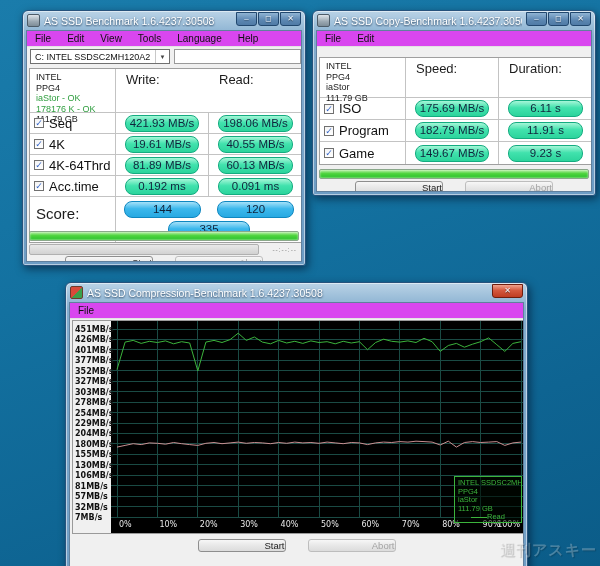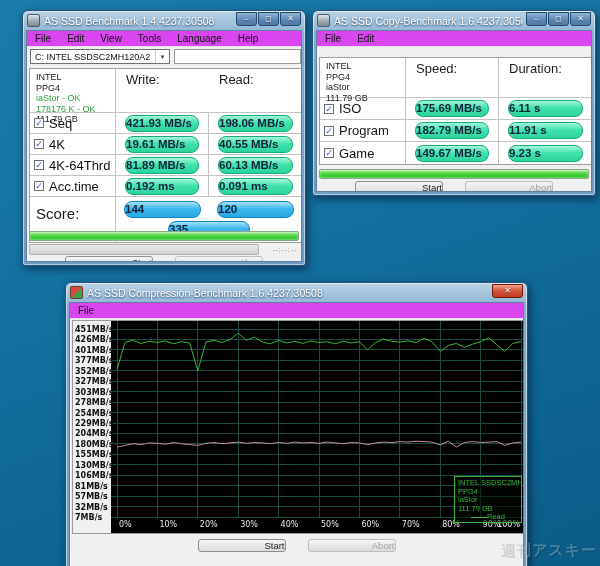--- a/index.html
+++ b/index.html
@@ -30,21 +30,21 @@
   .cell{box-sizing:border-box;border-right:1px solid #c3c3c3;border-bottom:1px solid #c3c3c3;position:relative;}
   .cell.last-col{border-right:none;}
   .cell.last-row{border-bottom:none;}
   .info-cell{padding:3px 0 0 6px;font-size:9px;line-height:10.5px;color:#1a1a1a;}
   .info-green{color:#2f9e3f;}
   .col-head{font-size:13px;color:#1c1c1c;padding:3px 0 0 10px;}
   .row-label{display:flex;align-items:center;gap:5px;padding-left:4px;font-size:13px;color:#111;}
   .checkbox{width:10px;height:10px;box-sizing:border-box;border:1px solid #707070;background:linear-gradient(180deg,#f4f4f4,#fff);
     font-size:9px;line-height:8px;text-align:center;color:#3465c8;}
   .pill-wrap{display:flex;align-items:center;justify-content:center;padding:0 9px;}
-  .pill{width:100%;height:15px;line-height:15px;text-align:left;font-size:11.5px;font-weight:bold;color:#10233b;
+  .pill{width:100%;height:15px;line-height:15px;text-align:center;font-size:11.5px;font-weight:normal;color:#10233b;
     border-radius:8px;border:1px solid #14ac80;background:linear-gradient(180deg,#a6f6d8,#41e2ad 45%,#2cd49c);}
   .pill.blue{border-color:#0f87c0;background:linear-gradient(180deg,#a5e1f9,#3cb8ec 45%,#27a9e2);}
   .score-label{font-size:15px;color:#1c1c1c;padding:8px 0 0 6px;}
   .score-area{display:flex;flex-direction:column;justify-content:center;gap:3px;padding:4px 8px;}
   .score-top{display:flex;gap:16px;}
   .score-top .pill{flex:1;}
   .score-bottom{display:flex;justify-content:center;}
   .score-bottom .pill{width:47%;}
 
   
@@ -75,21 +75,21 @@
   .textbox{position:absolute;box-sizing:border-box;height:15px;border:1px solid #9a9a9a;background:#fff;}
 </style>
 </head>
 <body>
 
 <div class="desktop">
 
   <div class="window" style="left:22px;top:10px;width:284px;height:256px;">
     <div class="titlebar">
       <span class="app-icon"></span>
-      <span class="title">AS SSD Benchmark 1.4.4237.30508</span>
+      <span class="title">AS SSD Benchmark 1.6.4237.30508</span>
       <span class="winbtns">
         <span class="winbtn">–</span>
         <span class="winbtn">◻</span>
         <span class="winbtn">✕</span>
       </span>
     </div>
     <div class="content">
       <div class="menubar">
         <span class="menu-item">File</span>
         <span class="menu-item">Edit</span>

